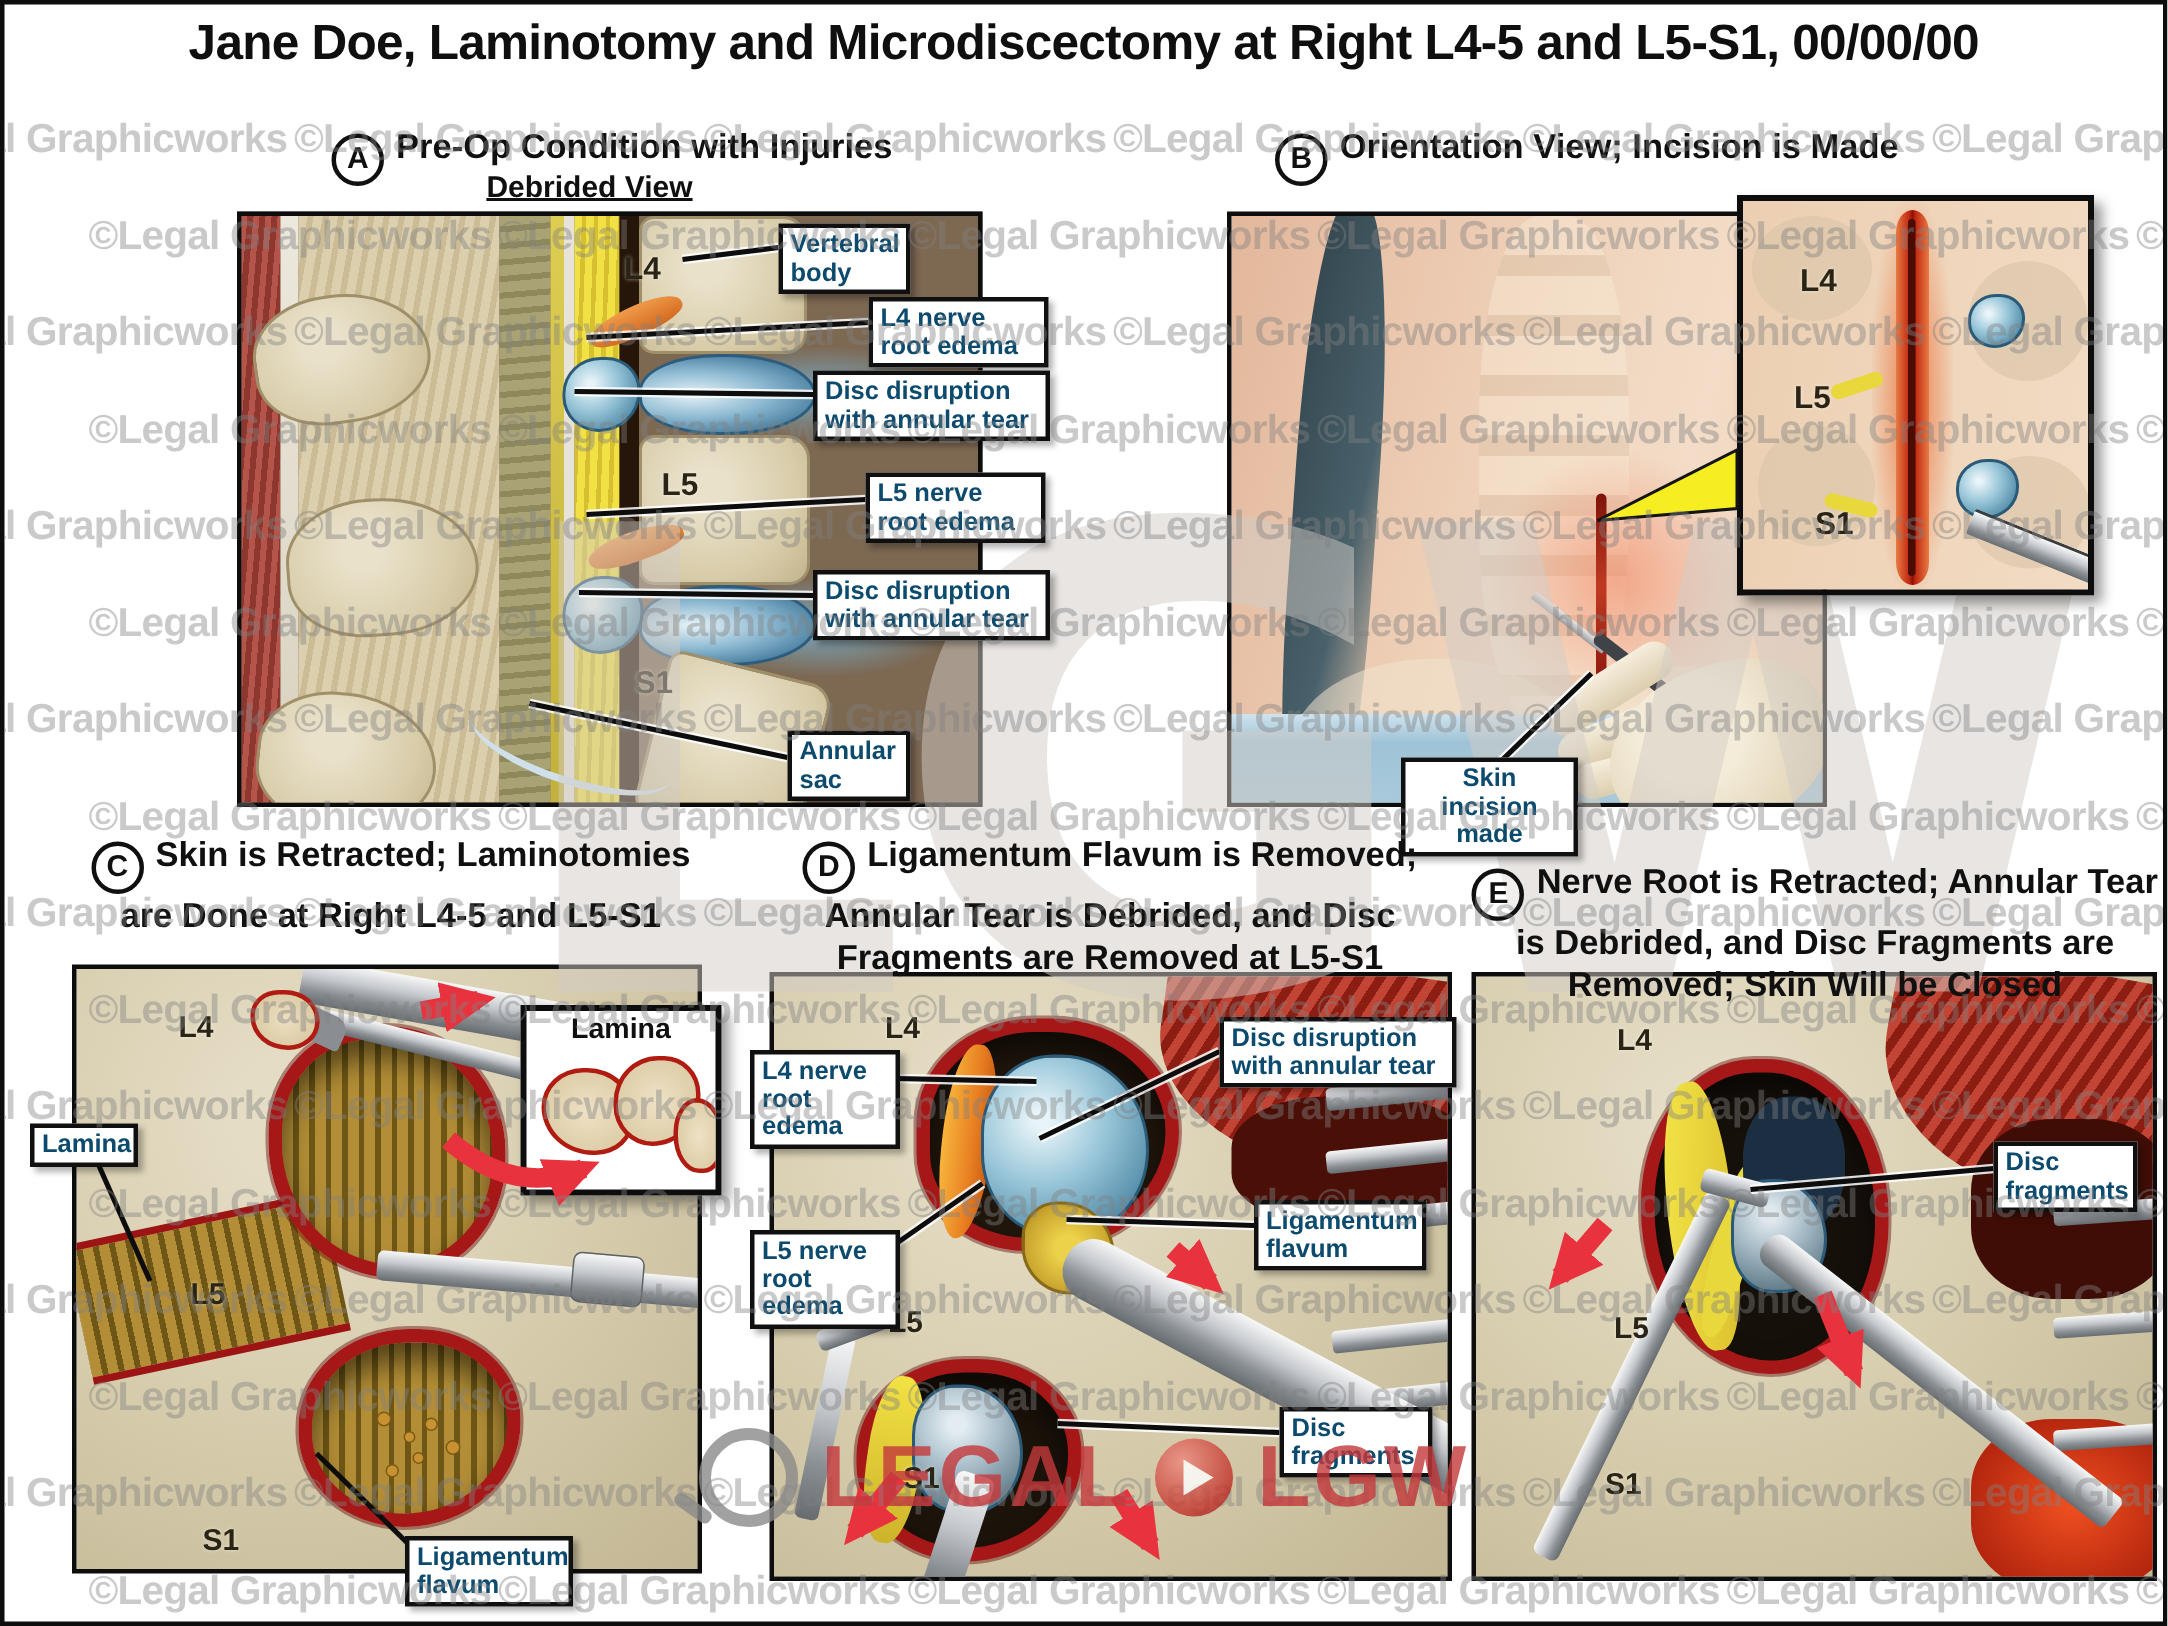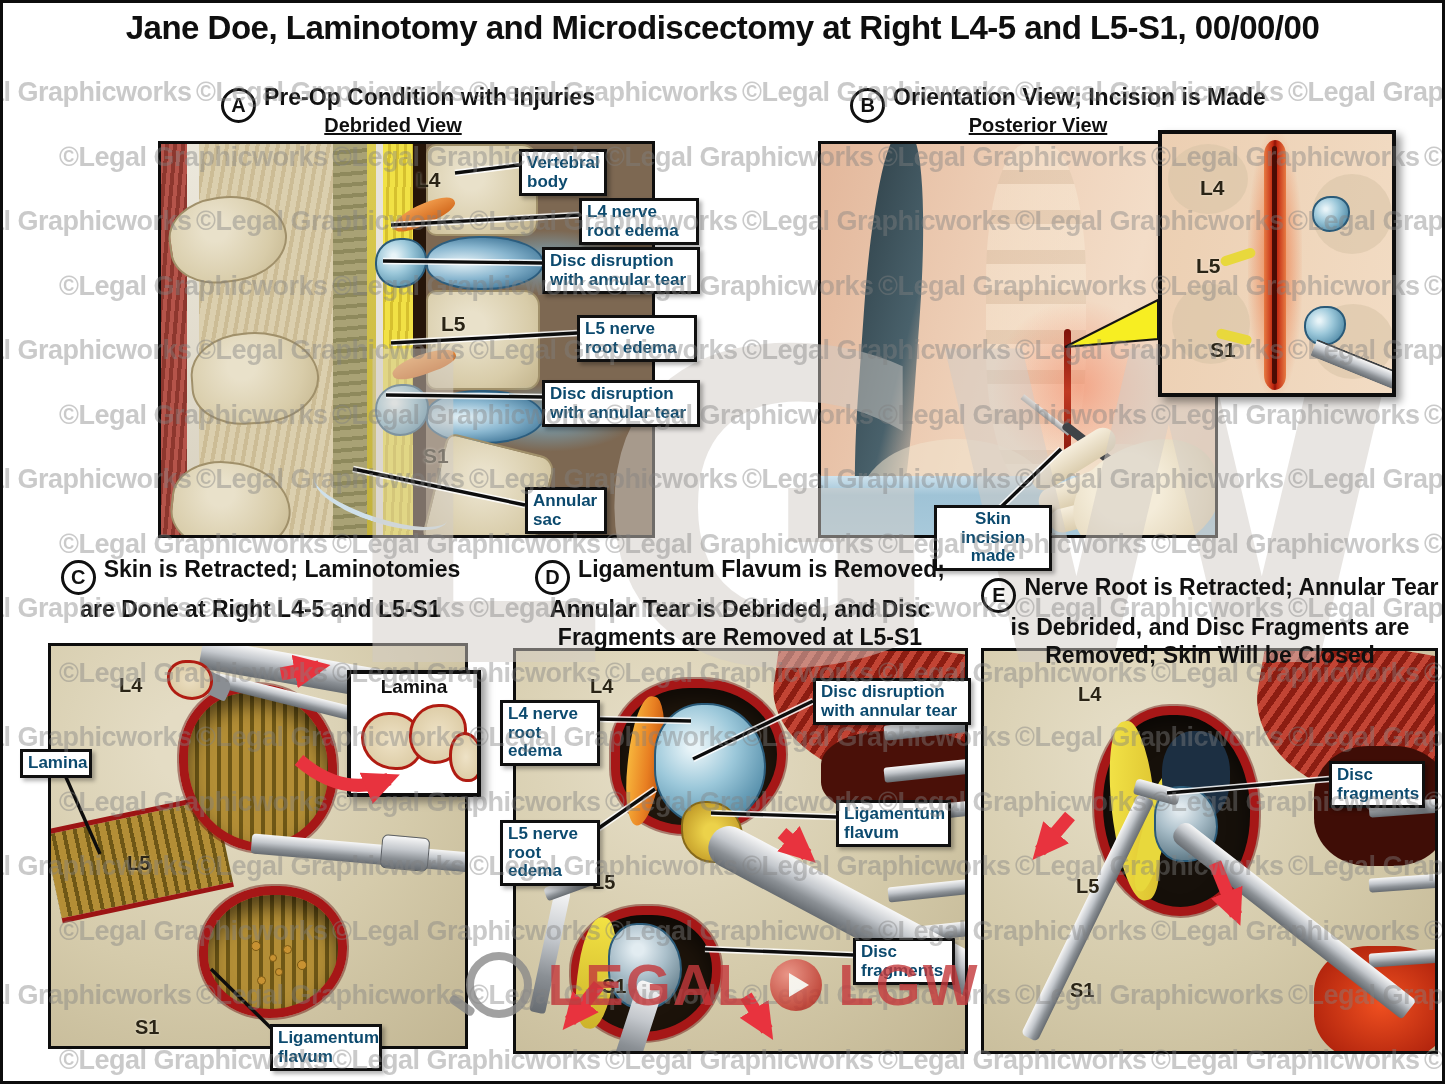--- a/index.html
+++ b/index.html
@@ -97,21 +97,20 @@
   <div class="cl" style="left:516px;top:146px;width:88px;">Vertebral body</div>
   <div class="cl" style="left:576px;top:195px;width:120px;">L4 nerve root edema</div>
   <div class="cl" style="left:539px;top:244px;width:158px;">Disc disruption with annular tear</div>
   <div class="cl" style="left:574px;top:312px;width:120px;">L5 nerve root edema</div>
   <div class="cl" style="left:539px;top:377px;width:158px;">Disc disruption with annular tear</div>
   <div class="cl" style="left:522px;top:484px;width:82px;">Annular sac</div>
 
   <div class="phead" style="left:805px;top:80px;width:500px;">
     <span class="circ">B</span><span>Orientation View; Incision is Made</span>
   </div>
-  <div class="pview" style="left:805px;top:111px;width:460px;">Posterior View</div>
 
   <div class="art" style="left:815px;top:138px;width:400px;height:397px;background:linear-gradient(105deg,#e3b79b 0%,#efd2ba 45%,#f3ddc8 70%,#edcdb4 100%);">
     <div class="p" style="left:40px;top:-10px;width:56px;height:440px;background:linear-gradient(100deg,#32444c,#49616b 60%,rgba(73,97,107,0));border-radius:40%;transform:rotate(4deg);"></div>
     <div class="p" style="left:165px;top:0;width:100px;height:340px;opacity:.45;border-radius:40%;background:repeating-linear-gradient(180deg,rgba(250,240,220,.8) 0 26px,rgba(205,185,155,.6) 26px 40px);"></div>
     <div class="p" style="left:170px;top:155px;width:175px;height:175px;background:radial-gradient(circle,rgba(242,130,95,.6),rgba(242,130,95,0) 70%);"></div>
     <div class="p" style="left:243px;top:185px;width:7px;height:125px;background:linear-gradient(#7e130a,#c03a22 50%,#8e1a0e);border-radius:4px;"></div>
     <div class="p" style="left:40px;top:295px;width:190px;height:120px;background:rgba(240,228,205,.55);border-radius:50%;"></div>
     <div class="p" style="left:215px;top:300px;width:170px;height:115px;background:rgba(240,228,205,.55);border-radius:50%;"></div>
     <div class="p" style="left:0;top:332px;width:100%;height:64px;background:linear-gradient(#cfe3ee,#9fc3d6 30%,#a9cadb);"></div>
     <div class="p" style="left:195px;top:268px;width:60px;height:6px;background:linear-gradient(#e8e8e8,#9a9a9a);transform:rotate(38deg);"></div>

